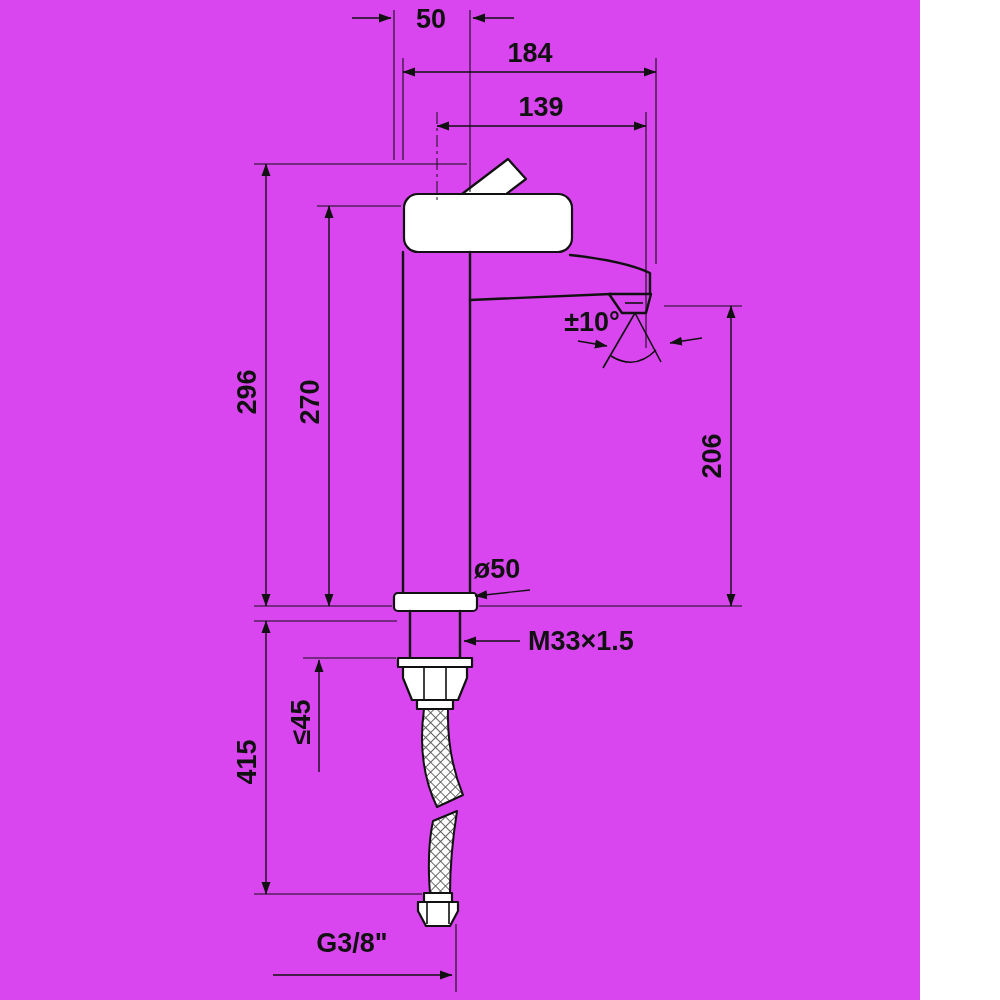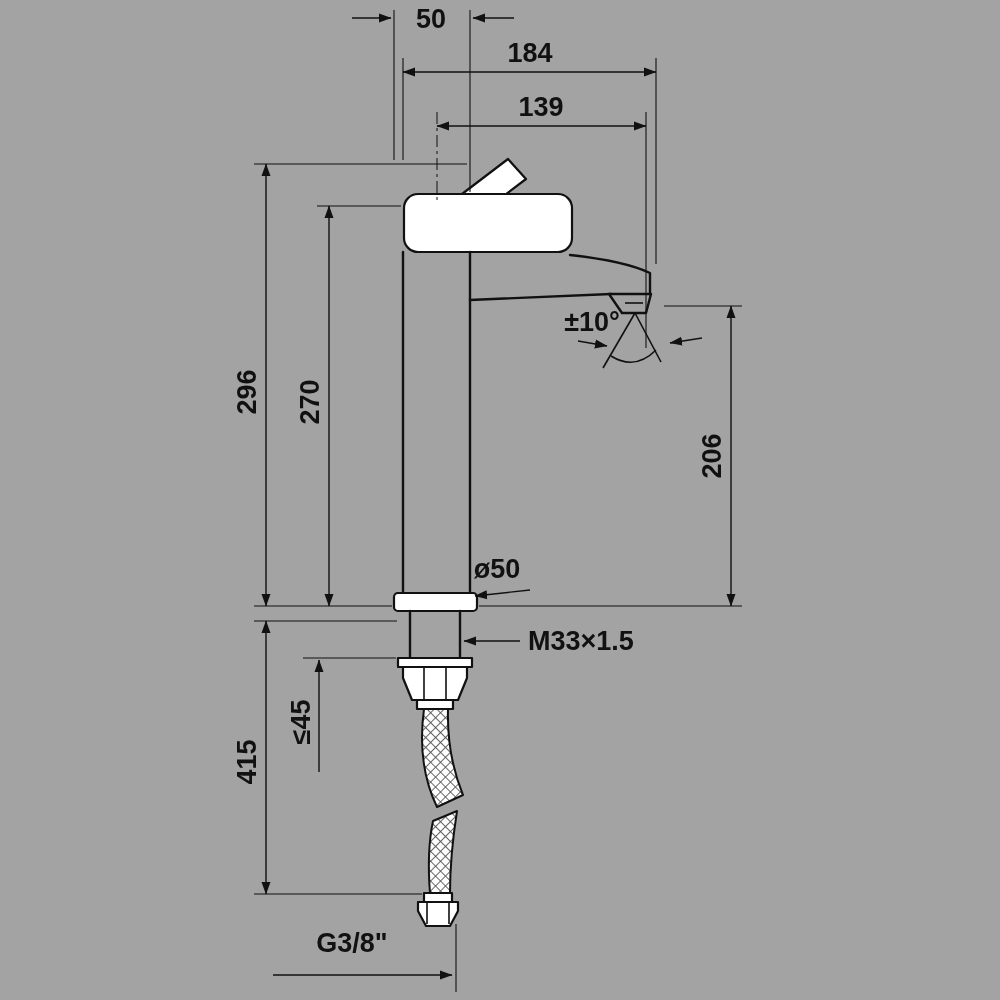--- a/index.html
+++ b/index.html
@@ -1,19 +1,19 @@
 <!DOCTYPE html>
 <html><head>
 <meta charset="utf-8">
 <style>
   html,body{margin:0;padding:0;background:#ffffff;}
   .canvas{
     position:relative;
-    width:1000px;height:1000px;
-    background:#a3a3a3;
+    width:920px;height:1000px;
+    background:#d946ef;
     font-family:"Liberation Sans", sans-serif;
     overflow:hidden;
   }
   svg{display:block;}
   text{
     font-family:"Liberation Sans", sans-serif;
     font-weight:bold;
     fill:#111;
   }
   .dim-text{font-size:27px;}

